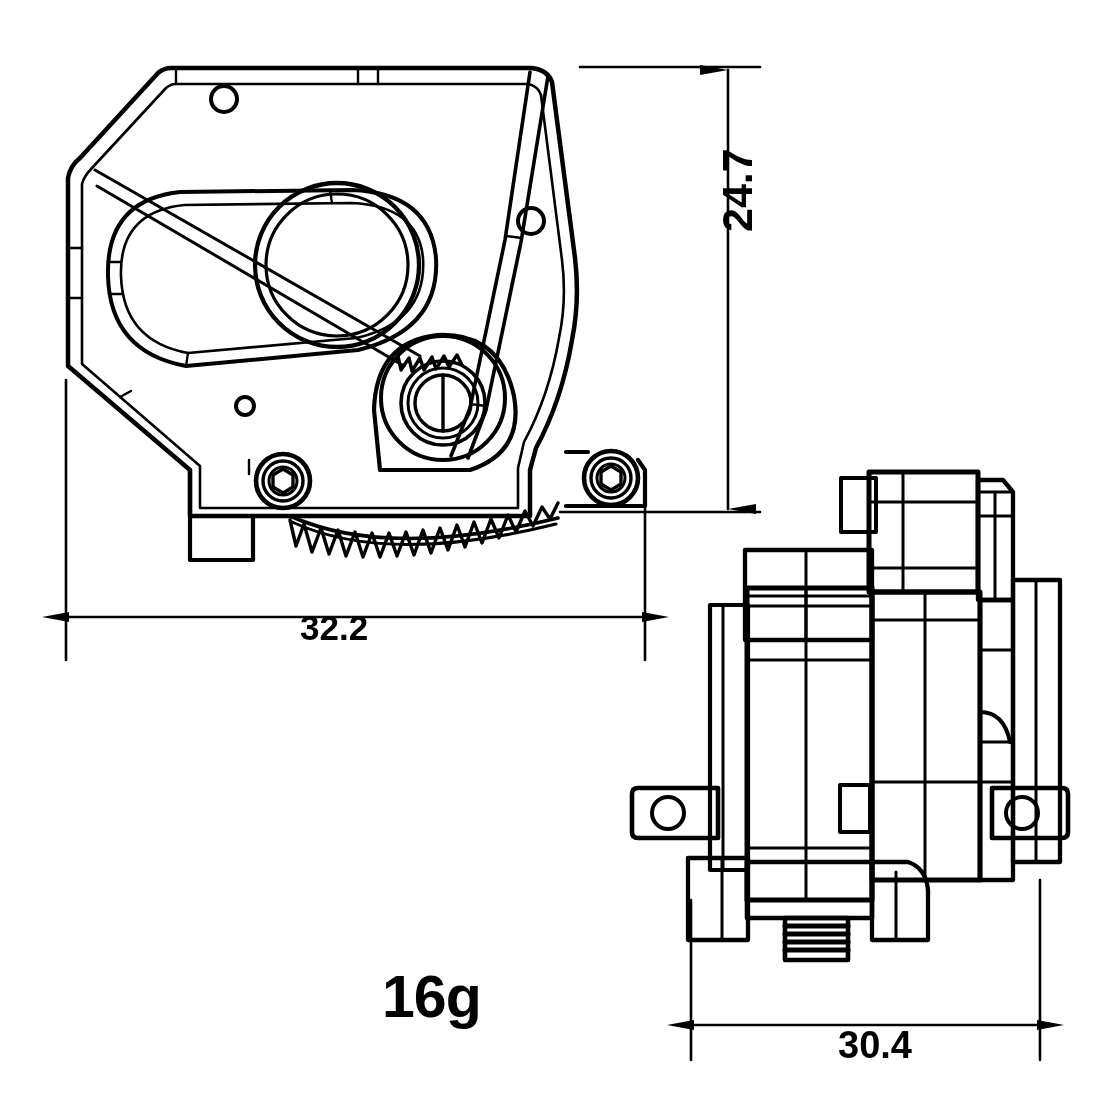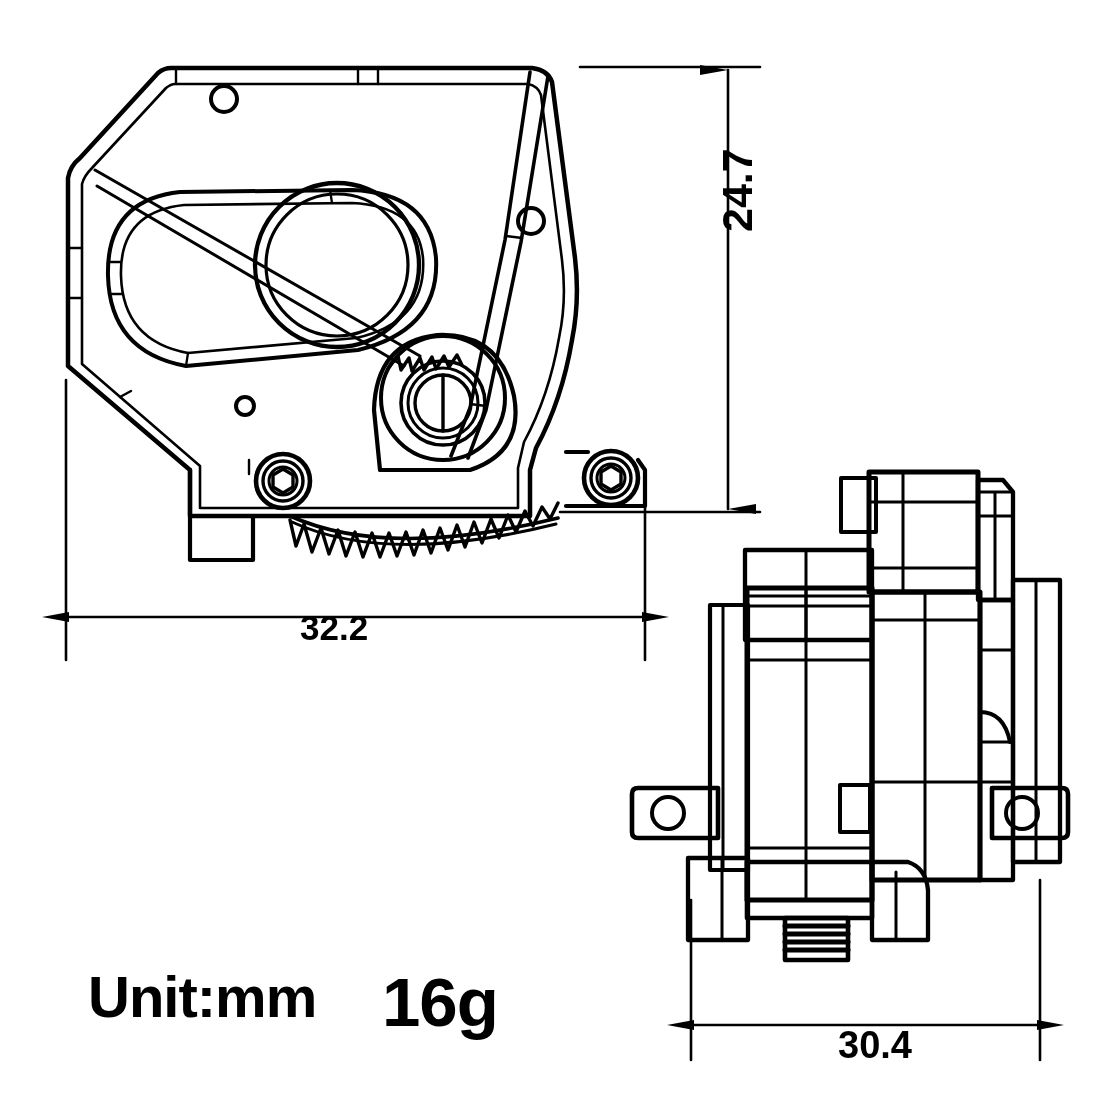--- a/index.html
+++ b/index.html
@@ -56,21 +56,21 @@
   }
   #label-unit {
     left: 88px;
     top: 968px;
     font-size: 58px;
     letter-spacing: -1px;
   }
   #label-weight {
     left: 382px;
     top: 968px;
-    font-size: 69px;
+    font-size: 59px;
     letter-spacing: -1px;
   }
 </style>
 </head>
 <body>
 
 <div id="drawing-root">
 
   <svg class="canvas" viewBox="0 0 1100 1100" xmlns="http://www.w3.org/2000/svg">
 
@@ -310,17 +310,16 @@
 
     </g>
   </svg>
 
   <div class="dim-text" id="label-32">32.2</div>
 
   <div class="dim-text" id="label-24">24.7</div>
 
   <div class="dim-text" id="label-20">30.4</div>
 
-  <div class="dim-text" id="label-unit">Unit:mm</div>
 
   <div class="dim-text" id="label-weight">16g</div>
 
 </div>
 
 </body></html>

